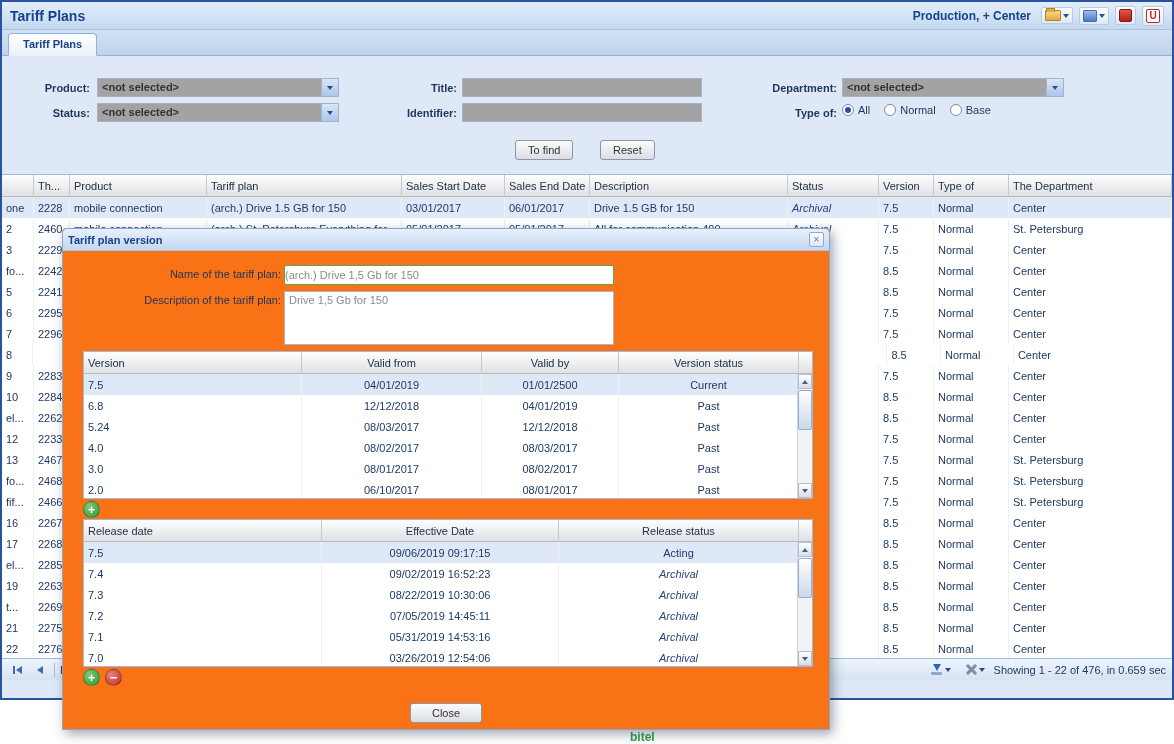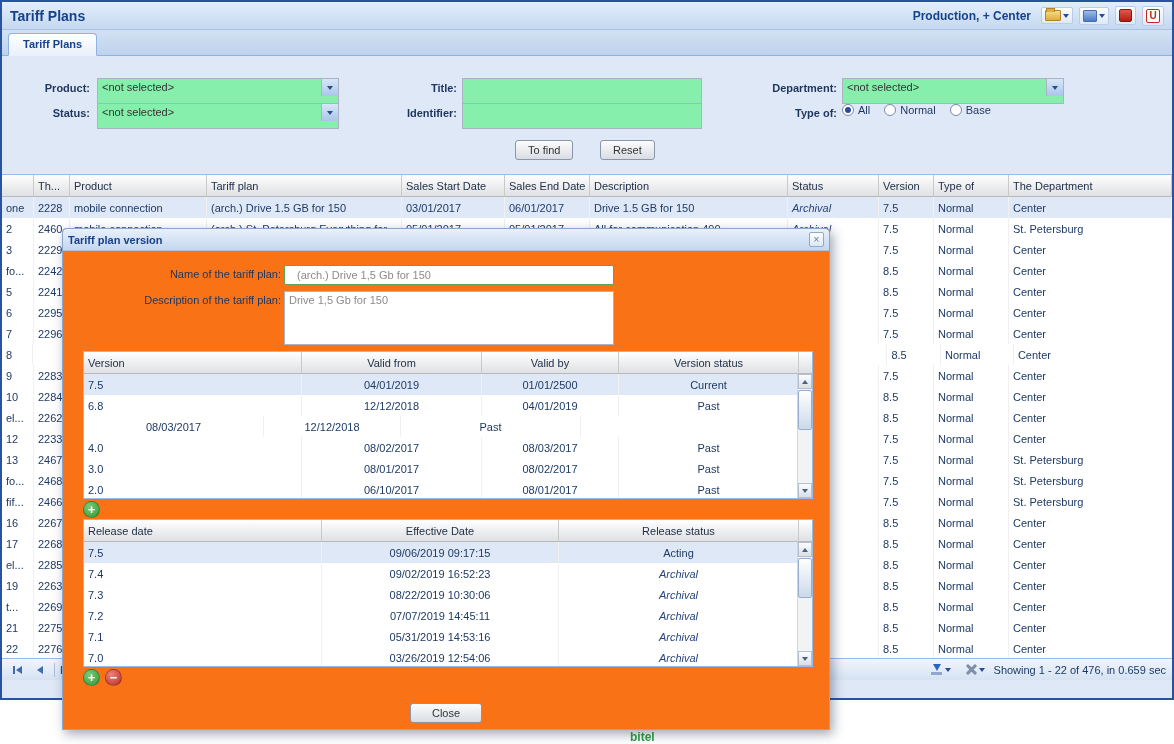--- a/index.html
+++ b/index.html
@@ -33,21 +33,21 @@
 
   .tabstrip { height:26px; flex:0 0 26px; position:relative;
     background:linear-gradient(#d3e1f3,#bed3ec); border-bottom:1px solid #8db2e3; }
   .tab { position:absolute; left:6px; bottom:-1px; height:23px; padding:4px 14px 0;
     background:linear-gradient(#ffffff,#eaf1fb); border:1px solid #8db2e3; border-bottom:1px solid #eaf1fb;
     border-radius:4px 4px 0 0; font-weight:bold; color:#15428b; cursor:pointer; }
 
   
   .filterpanel { height:118px; flex:0 0 118px; position:relative; background:#dfe8f6; }
   .flabel { position:absolute; height:16px; font-weight:bold; color:#1e355e; text-align:right; padding-top:2px; }
-  .combo, .tinput { position:absolute; height:26px; background:#86efac; border:1px solid #aab2c4; }
+  .combo, .tinput { position:absolute; height:19px; background:#a3a3a3; border:1px solid #aab2c4;font-weight:bold; }
   .combo { padding:2px 20px 0 4px; color:#333; cursor:pointer; }
   .combo .trigger { position:absolute; right:0; top:0; width:17px; height:17px;
     background:linear-gradient(#d8e6f8,#aac6ea); border-left:1px solid #aab2c4;
     display:flex; align-items:center; justify-content:center; }
   .tinput { width:240px; padding:0 3px; font-family:"Liberation Sans",sans-serif; font-size:11px; color:#333; }
   .radio-row { position:absolute; display:flex; align-items:center; gap:14px; }
   .radio-item { display:flex; align-items:center; gap:4px; cursor:pointer; color:#1e355e; }
   .radio { width:12px; height:12px; border-radius:50%; border:1px solid #7a8aa8; background:#fff;
     display:inline-flex; align-items:center; justify-content:center; }
   .radio.on::after { content:""; width:6px; height:6px; border-radius:50%; background:#2a4d9b; }
@@ -99,21 +99,21 @@
   .modal-header { height:22px; display:flex; align-items:center; padding:0 5px;
     background:linear-gradient(#e8f0fb,#c4d7f0); border-bottom:1px solid #aac3e2;
     border-radius:4px 4px 0 0; cursor:move; }
   .modal-title { font-weight:bold; color:#15428b; }
   .modal-x { margin-left:auto; width:15px; height:15px; border:1px solid #93a8c6; border-radius:2px;
     background:linear-gradient(#fff,#dce7f5); color:#5b799f; font-size:10px; line-height:13px;
     text-align:center; cursor:pointer; }
   .m-label { position:absolute; width:210px; text-align:right; color:#1e355e; }
   .m-input { position:absolute; left:221px; width:330px; background:#fff; color:#8b8b8b;
     font-family:"Liberation Sans",sans-serif; font-size:11px; }
-  .m-name { top:36px; height:20px; border:1px solid #58a758; border-radius:2px; padding:0 12px; }
+  .m-name { top:36px; height:20px; border:1px solid #58a758; border-radius:2px; padding:0 0; }
   .m-desc { top:62px; height:54px; border:1px solid #aab2c4; padding:2px 4px; resize:none; overflow:hidden; }
   .dgrid { position:absolute; left:20px; width:730px; height:148px; background:#fff;
     border:1px solid #99bbe8; overflow:hidden; }
   .dg-wrap { position:relative; height:100%; }
   .sbar { position:absolute; right:0; top:22px; bottom:0; width:15px; background:#f2f3f5;
     border-left:1px solid #d4d4d4; }
   .s-arrow { position:absolute; left:0; width:14px; height:15px; background:linear-gradient(#fdfdfd,#d8dfe9);
     border:1px solid #b4bfcf; display:flex; align-items:center; justify-content:center; cursor:pointer; }
   .s-up { top:0; } .s-down { bottom:0; }
   .tri-up { width:0; height:0; border-left:3px solid transparent; border-right:3px solid transparent;
@@ -569,20 +569,21 @@
               <div class="cell" style="width: 137px; text-align: center;">01/01/2500</div>
               <div class="cell" style="width: 180px; text-align: center;">Current</div>
             </div>
             <div class="g-row">
               <div class="cell" style="width: 218px; text-align: left;">6.8</div>
               <div class="cell" style="width: 180px; text-align: center;">12/12/2018</div>
               <div class="cell" style="width: 137px; text-align: center;">04/01/2019</div>
               <div class="cell" style="width: 180px; text-align: center;">Past</div>
             </div>
             <div class="g-row">
+              <div class="cell" style="width: 218px; text-align: left;">5.24</div>
               <div class="cell" style="width: 180px; text-align: center;">08/03/2017</div>
               <div class="cell" style="width: 137px; text-align: center;">12/12/2018</div>
               <div class="cell" style="width: 180px; text-align: center;">Past</div>
             </div>
             <div class="g-row">
               <div class="cell" style="width: 218px; text-align: left;">4.0</div>
               <div class="cell" style="width: 180px; text-align: center;">08/02/2017</div>
               <div class="cell" style="width: 137px; text-align: center;">08/03/2017</div>
               <div class="cell" style="width: 180px; text-align: center;">Past</div>
             </div>
@@ -633,21 +634,21 @@
               <div class="cell" style="width: 237px; text-align: center;">09/02/2019 16:52:23</div>
               <div class="cell italic" style="width: 240px; text-align: center;">Archival</div>
             </div>
             <div class="g-row">
               <div class="cell" style="width: 238px; text-align: left;">7.3</div>
               <div class="cell" style="width: 237px; text-align: center;">08/22/2019 10:30:06</div>
               <div class="cell italic" style="width: 240px; text-align: center;">Archival</div>
             </div>
             <div class="g-row">
               <div class="cell" style="width: 238px; text-align: left;">7.2</div>
-              <div class="cell" style="width: 237px; text-align: center;">07/07/2019 14:45:11</div>
+              <div class="cell" style="width: 237px; text-align: center;">07/05/2019 14:45:11</div>
               <div class="cell italic" style="width: 240px; text-align: center;">Archival</div>
             </div>
             <div class="g-row">
               <div class="cell" style="width: 238px; text-align: left;">7.1</div>
               <div class="cell" style="width: 237px; text-align: center;">05/31/2019 14:53:16</div>
               <div class="cell italic" style="width: 240px; text-align: center;">Archival</div>
             </div>
             <div class="g-row">
               <div class="cell" style="width: 238px; text-align: left;">7.0</div>
               <div class="cell" style="width: 237px; text-align: center;">03/26/2019 12:54:06</div>

